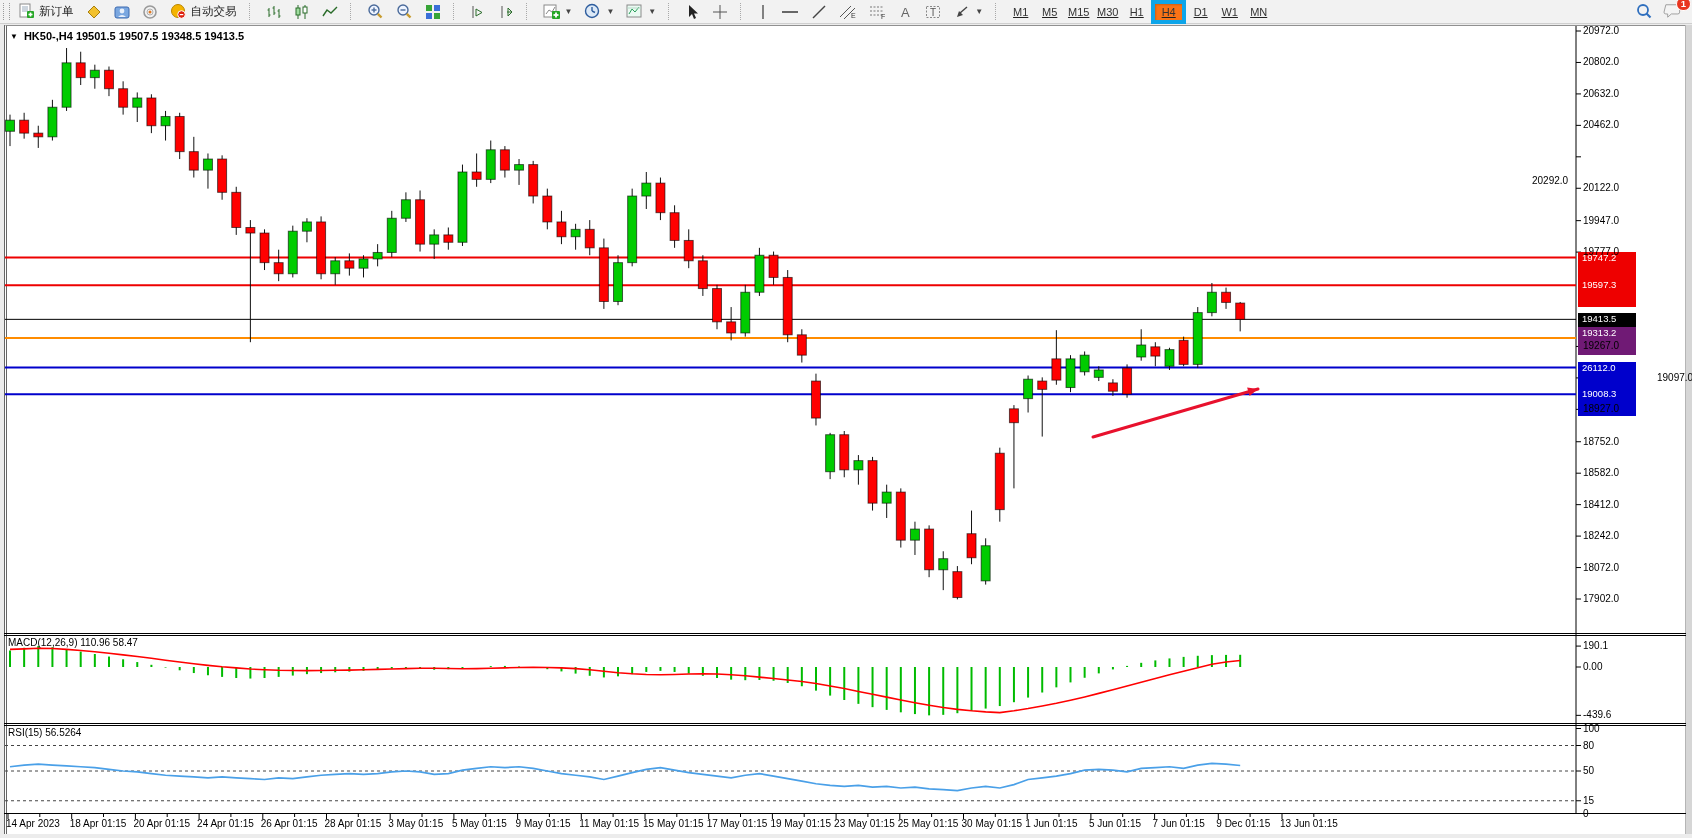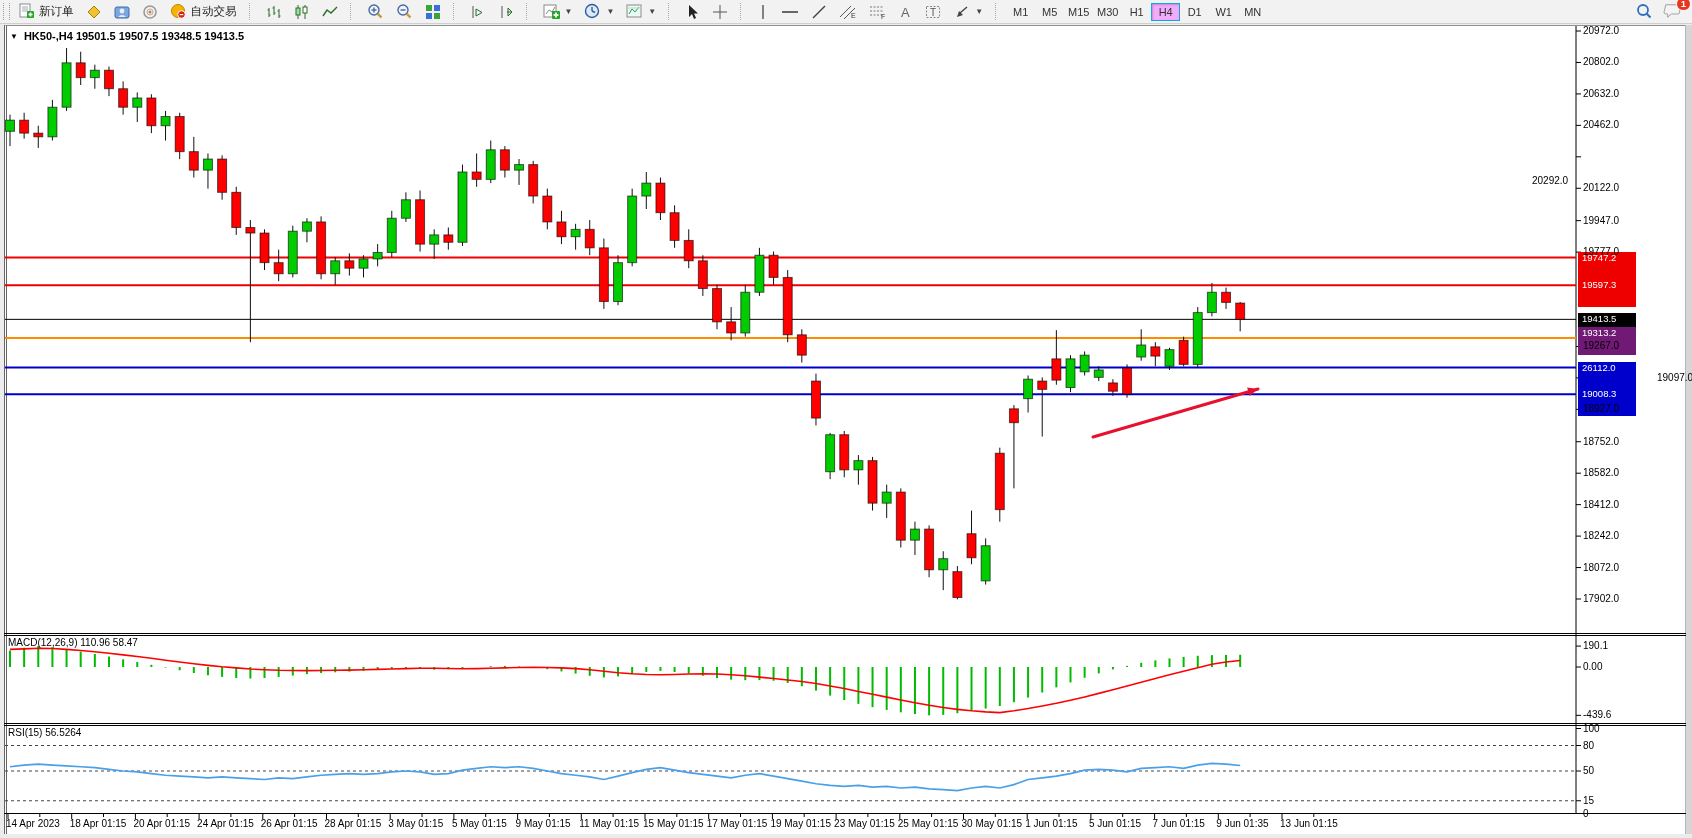--- a/index.html
+++ b/index.html
@@ -6,21 +6,21 @@
     font-family:"Liberation Sans","DejaVu Sans",sans-serif;background:#ececec;}
   
   .toolbar{position:absolute;left:0;top:0;width:1692px;height:23px;background:#f2f2f2;
     border-bottom:1px solid #cfcfcf;display:flex;align-items:center;font-size:11.5px;color:#222;}
   .tbtn{display:flex;align-items:center;gap:4px;padding:1px 4px;margin:0 1px;height:19px;
     border:1px solid transparent;border-radius:2px;white-space:nowrap;cursor:default;}
   .tbtn svg{display:block}
   .sep{width:6px;height:17px;border-left:1px dotted #a9a9a9;margin:0 4px 0 6px;}
   .grip{width:5px;height:17px;margin:0 2px 0 3px;border-left:1px dotted #9a9a9a;border-right:1px dotted #9a9a9a;}
   .tf{width:27px;text-align:center;padding:2px 0;font-size:11px;color:#333;border:1px solid transparent;}
-  .tf.active{background:#f0abfc;border:1px solid #0ea5e9;box-shadow:inset 1px 1px 2px rgba(0,0,0,.18);}
+  .tf.active{background:#f97316;border:4px solid #0ea5e9;box-shadow:inset 1px 1px 2px rgba(0,0,0,.18);}
   .caret{font-size:8px;color:#444;margin-left:1px;}
   .tb-right{margin-left:auto;display:flex;align-items:center;margin-right:10px;gap:10px;}
   .chatwrap{position:relative;}
   .badge{position:absolute;top:-5px;right:-9px;background:#e8351f;color:#fff;font-size:9.5px;
     border-radius:8px;padding:0 4px;line-height:12px;font-weight:bold;border:1px solid #fff;}
   
   .chart-window{position:absolute;left:4px;top:25px;width:1682px;height:809px;background:#fff;
     border:1px solid #909090;border-left:3px double #666;}
   .right-strip{position:absolute;right:0;top:25px;width:6px;height:813px;background:#d6d6d6;border-left:1px solid #b5b5b5;}
   #gfx{position:absolute;left:0;top:0;pointer-events:none;}
@@ -284,21 +284,21 @@
         <svg width="16" height="16">
           <polygon points="3,13 9,11 5,7" fill="#444"></polygon>
           <line x1="6" y1="9" x2="13" y2="3" stroke="#444" stroke-width="1.4"></line>
         </svg>
       </span>
     <span class="caret">▼</span>
   </div>
 
   <div class="sep"></div>
 
-  <div id="tf-group" style="display:flex;align-items:center;">
+  <div id="tf-group" style="display:flex;align-items:center;text-decoration:underline;">
       <div class="tf">M1</div>
       <div class="tf">M5</div>
       <div class="tf">M15</div>
       <div class="tf">M30</div>
       <div class="tf">H1</div>
       <div class="tf active">H4</div>
       <div class="tf">D1</div>
       <div class="tf">W1</div>
       <div class="tf">MN</div>
     </div>
@@ -723,16 +723,16 @@
     <div class="timelabel" style="left: 579.3px; top: 818px;">11 May 01:15</div>
     <div class="timelabel" style="left: 643px; top: 818px;">15 May 01:15</div>
     <div class="timelabel" style="left: 706.7px; top: 818px;">17 May 01:15</div>
     <div class="timelabel" style="left: 770.4px; top: 818px;">19 May 01:15</div>
     <div class="timelabel" style="left: 834.1px; top: 818px;">23 May 01:15</div>
     <div class="timelabel" style="left: 897.8px; top: 818px;">25 May 01:15</div>
     <div class="timelabel" style="left: 961.5px; top: 818px;">30 May 01:15</div>
     <div class="timelabel" style="left: 1025.2px; top: 818px;">1 Jun 01:15</div>
     <div class="timelabel" style="left: 1088.9px; top: 818px;">5 Jun 01:15</div>
     <div class="timelabel" style="left: 1152.6px; top: 818px;">7 Jun 01:15</div>
-    <div class="timelabel" style="left: 1216.3px; top: 818px;">9 Jun 01:35</div>
+    <div class="timelabel" style="left: 1216.3px; top: 818px;">9 Dec 01:15</div>
     <div class="timelabel" style="left: 1280px; top: 818px;">13 Jun 01:15</div>
   </div>
 <div class="bottom-strip"></div>
 
 </body></html>

